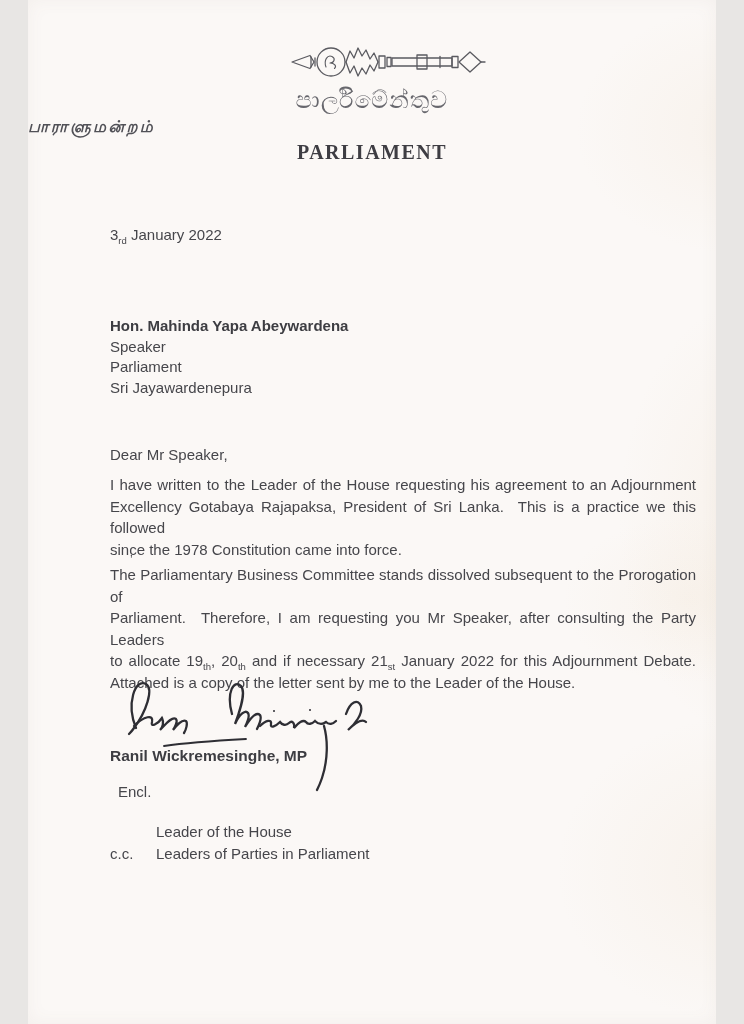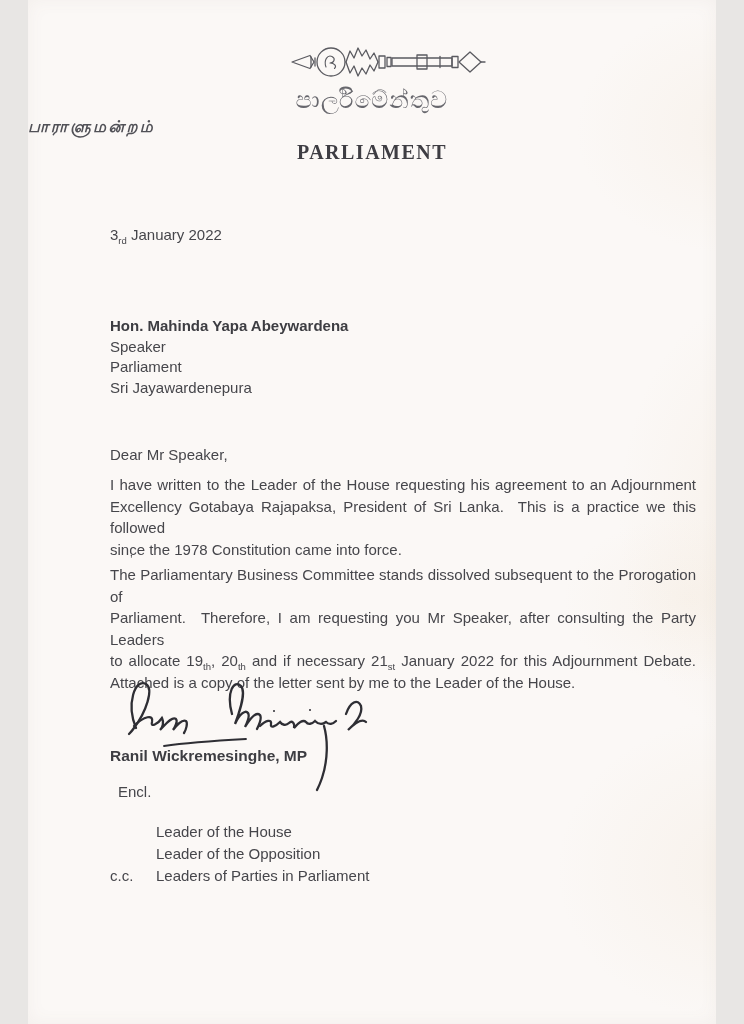--- a/index.html
+++ b/index.html
@@ -136,18 +136,17 @@
   </svg>
 
   <div class="printed-name">Ranil Wickremesinghe, MP</div>
 
   <div class="encl">Encl.</div>
 
   <div class="cc">
     <div class="cc-label">c.c.</div>
     <div class="cc-items">
         <div class="line">Leader of the House</div>
-        <div class="line">Leader of the Opposition</div>
         <div class="line">Leaders of Parties in Parliament</div>
       </div>
   </div>
 
 </div>
 
 </body></html>

